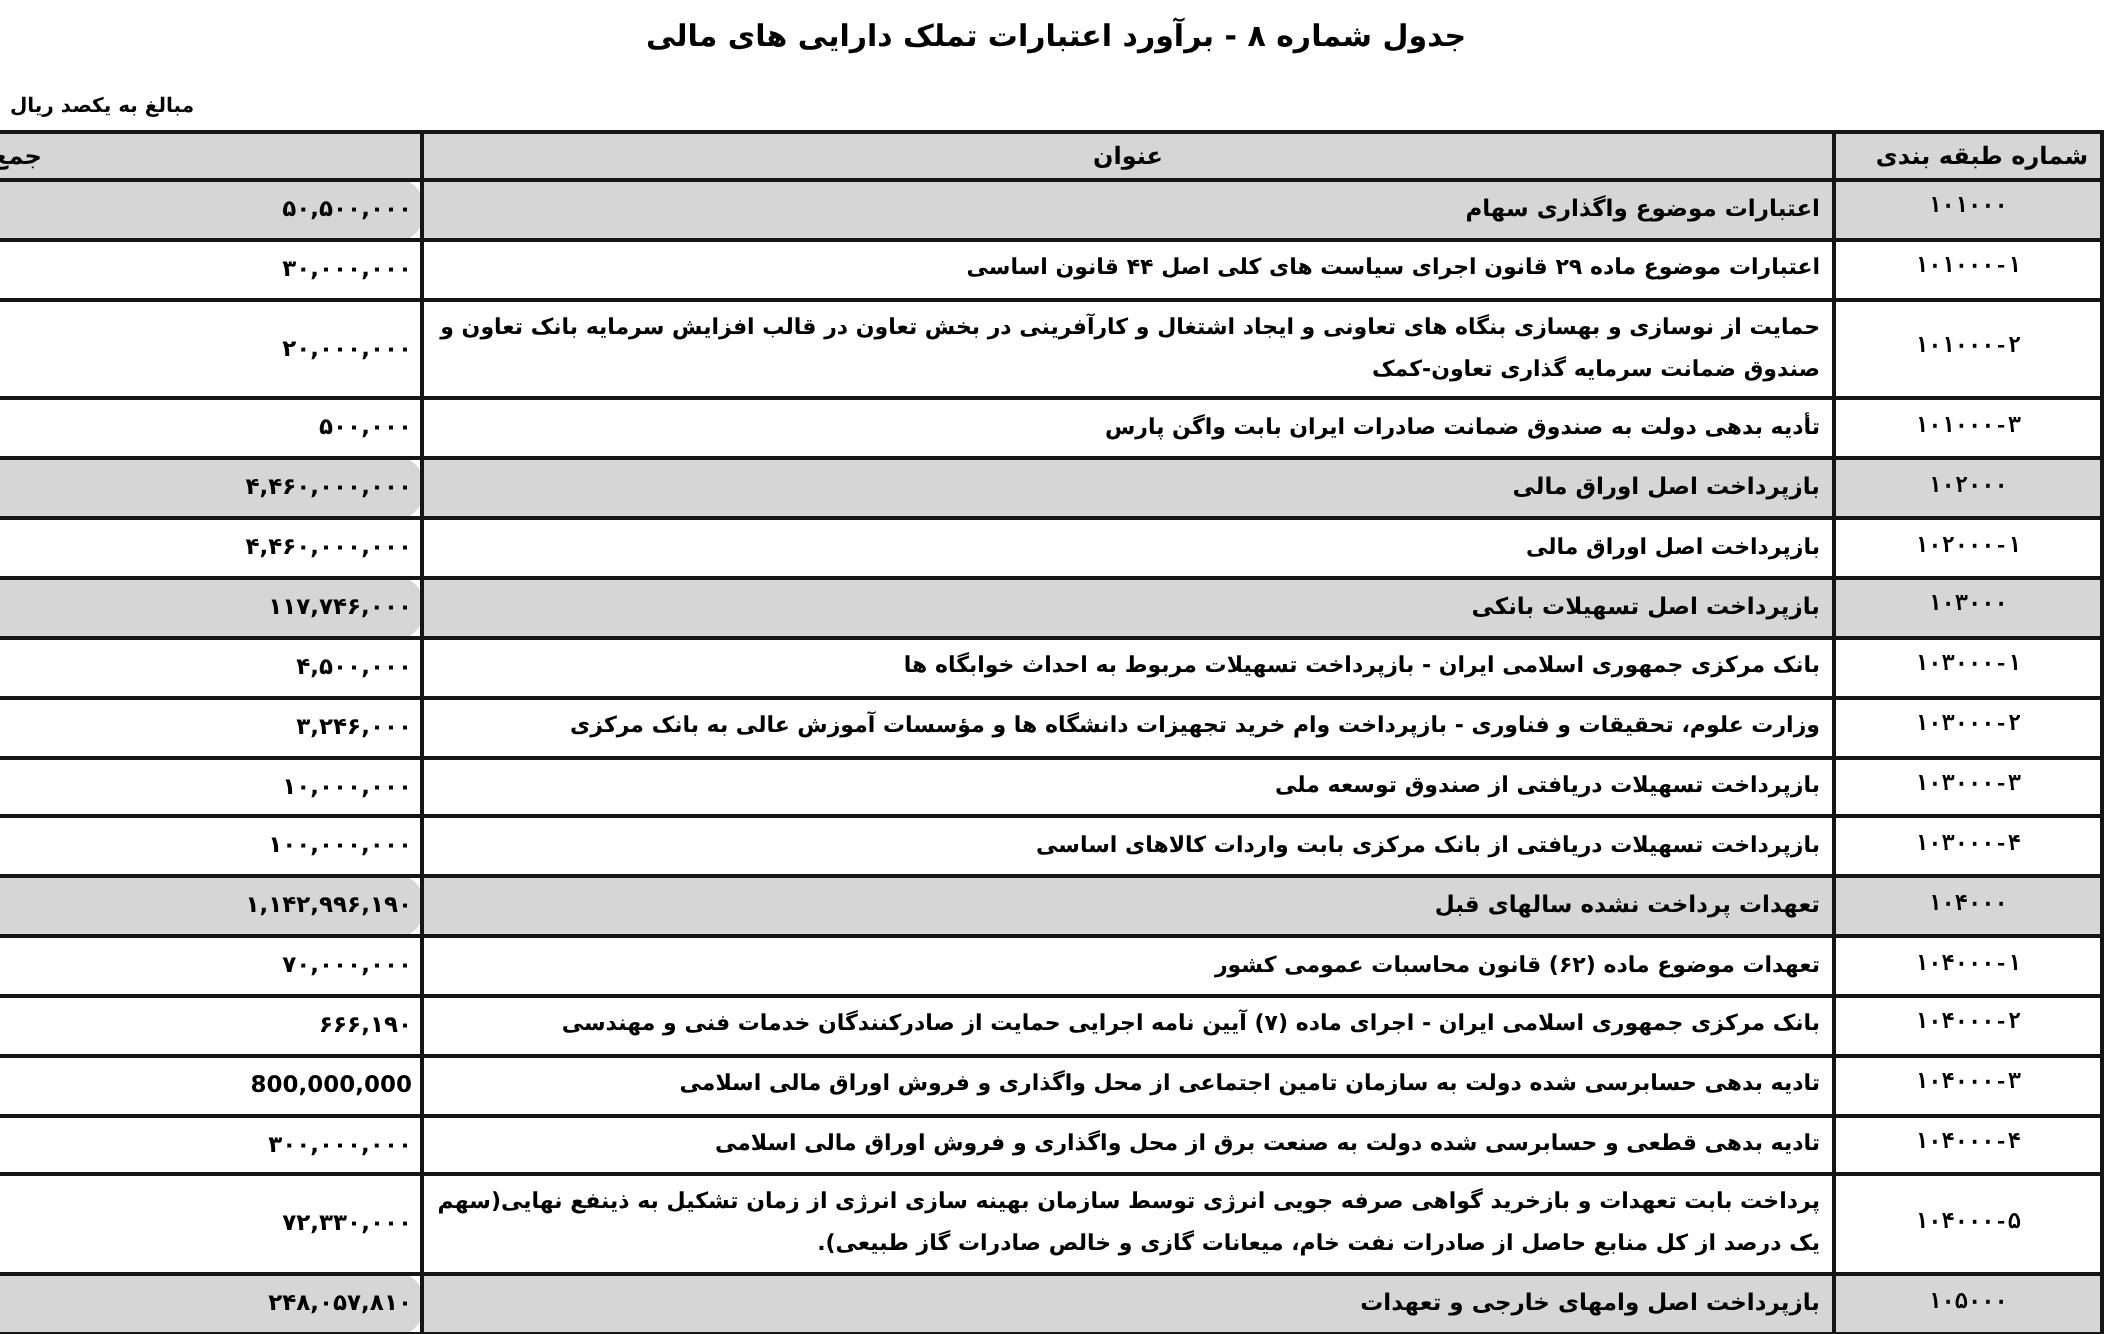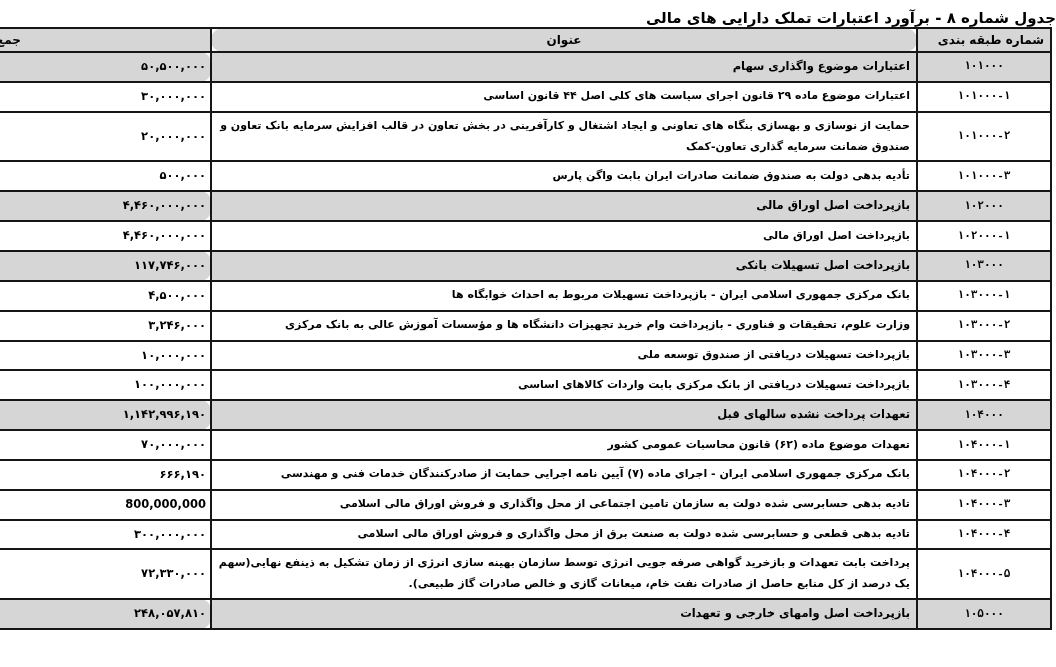--- a/index.html
+++ b/index.html
@@ -9,21 +9,21 @@
     height: 667px;
     background: #ffffff;
     overflow: hidden;
     font-family: "DejaVu Sans", sans-serif;
     font-weight: bold;
     color: #000;
     direction: rtl;
   }
   .page { position: relative; width: 1056px; height: 667px; }
   .doc-title {
-    text-align: right;
+    text-align: center;
     font-size: 15px;
     padding-top: 9px;
     margin: 0;
   }
   .unit-note {
     text-align: left;
     font-size: 10px;
     margin: 21px 0 6px 0;
     padding-left: 5px;
   }
@@ -38,21 +38,21 @@
     overflow: hidden;
     vertical-align: middle;
   }
   thead th {
     background: #d6d6d6;
     font-size: 12px;
     padding: 4px 6px;
     font-weight: bold;
   }
   th.h-code  { width: 134px; text-align: right; }
-  th.h-title { width: 706px; text-align: center; border-radius: 16px; }
+  th.h-title { width: 706px; text-align: center; }
   th.h-total { width: 222px; text-align: left; }
   td { padding: 3px 6px; line-height: 1.9; }
   td.code-cell {
     text-align: center;
     direction: ltr;
     font-size: 11px;
     font-family: Liberation Mono, monospace;
   }
   td.title-cell {
     font-size: 11px;
@@ -68,20 +68,21 @@
   tr.category td { background: #d6d6d6; }
   tr.category td.title-cell { font-size: 11.5px; }
 </style>
 </head>
 <body>
 
 <div class="page">
 
   <h1 class="doc-title">جدول شماره ۸ - برآورد اعتبارات تملک دارایی های مالی</h1>
 
+  <div class="unit-note">مبالغ به یکصد ریال</div>
 
   <table class="credits">
     <thead>
       <tr>
         <th class="h-code">شماره طبقه بندی</th>
         <th class="h-title">عنوان</th>
         <th class="h-total">جمع</th>
       </tr>
     </thead>
     <tbody>

